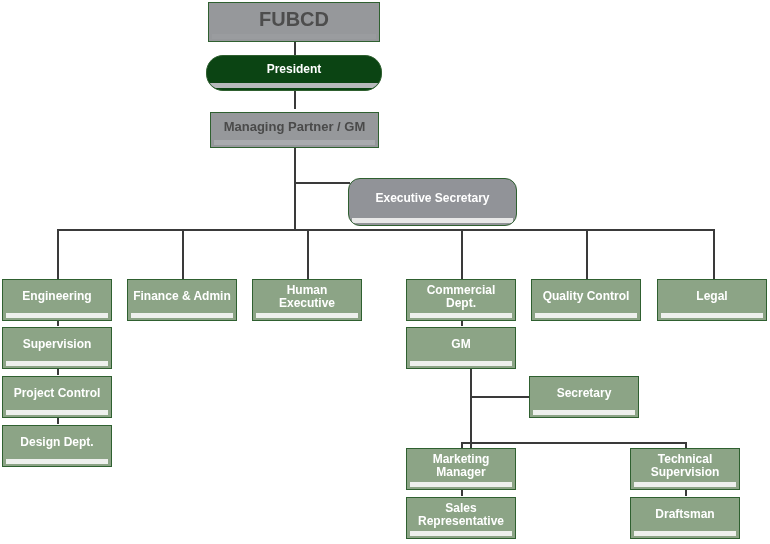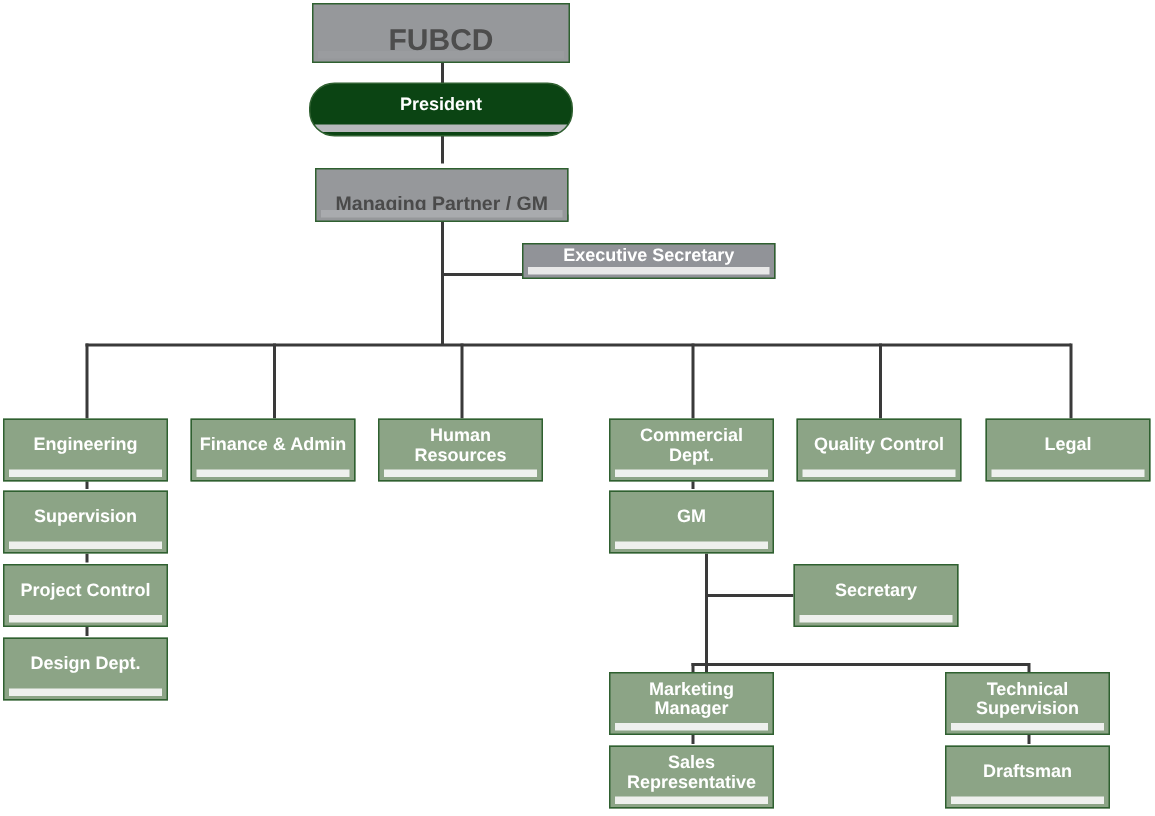--- a/index.html
+++ b/index.html
@@ -62,21 +62,20 @@
     color: #ffffff;
     font-size: 12px;
   }
   .green::after { background: #eef0ed; }
 
   
   .gray {
     background: #96989b;
     color: #4a4a4a;
     font-size: 13px;
-    align-items: flex-end;
   }
   .gray::after { background: #a9abae; }
 
   
   .gray-light {
     background: #919398;
     color: #ffffff;
     font-size: 12px;
   }
   .gray-light::after { background: #e8e8e8; }
@@ -150,32 +149,32 @@
   </div>
 
   <div class="node darkgreen" style="left:206px; top:55px; width:176px; height:36px;">
     <span class="label">President</span>
   </div>
 
   <div class="node gray" style="left:210px; top:112px; width:169px; height:36px;">
     <span class="label">Managing Partner / GM</span>
   </div>
 
-  <div class="node gray-light" style="left:348px; top:162px; width:169px; height:24px;">
+  <div class="node gray-light" style="left:348px; top:178px; width:169px; height:48px;border-radius:12px;">
     <span class="label">Executive Secretary</span>
   </div>
 
   <div class="node green" style="left:2px; top:279px; width:110px; height:42px;">
     <span class="label">Engineering</span>
   </div>
   <div class="node green" style="left:127px; top:279px; width:110px; height:42px;">
     <span class="label">Finance &amp; Admin</span>
   </div>
   <div class="node green" style="left:252px; top:279px; width:110px; height:42px;">
-    <span class="label">Human Resources</span>
+    <span class="label">Human Executive</span>
   </div>
   <div class="node green" style="left:406px; top:279px; width:110px; height:42px;">
     <span class="label">Commercial Dept.</span>
   </div>
   <div class="node green" style="left:531px; top:279px; width:110px; height:42px;">
     <span class="label">Quality Control</span>
   </div>
   <div class="node green" style="left:657px; top:279px; width:110px; height:42px;">
     <span class="label">Legal</span>
   </div>

